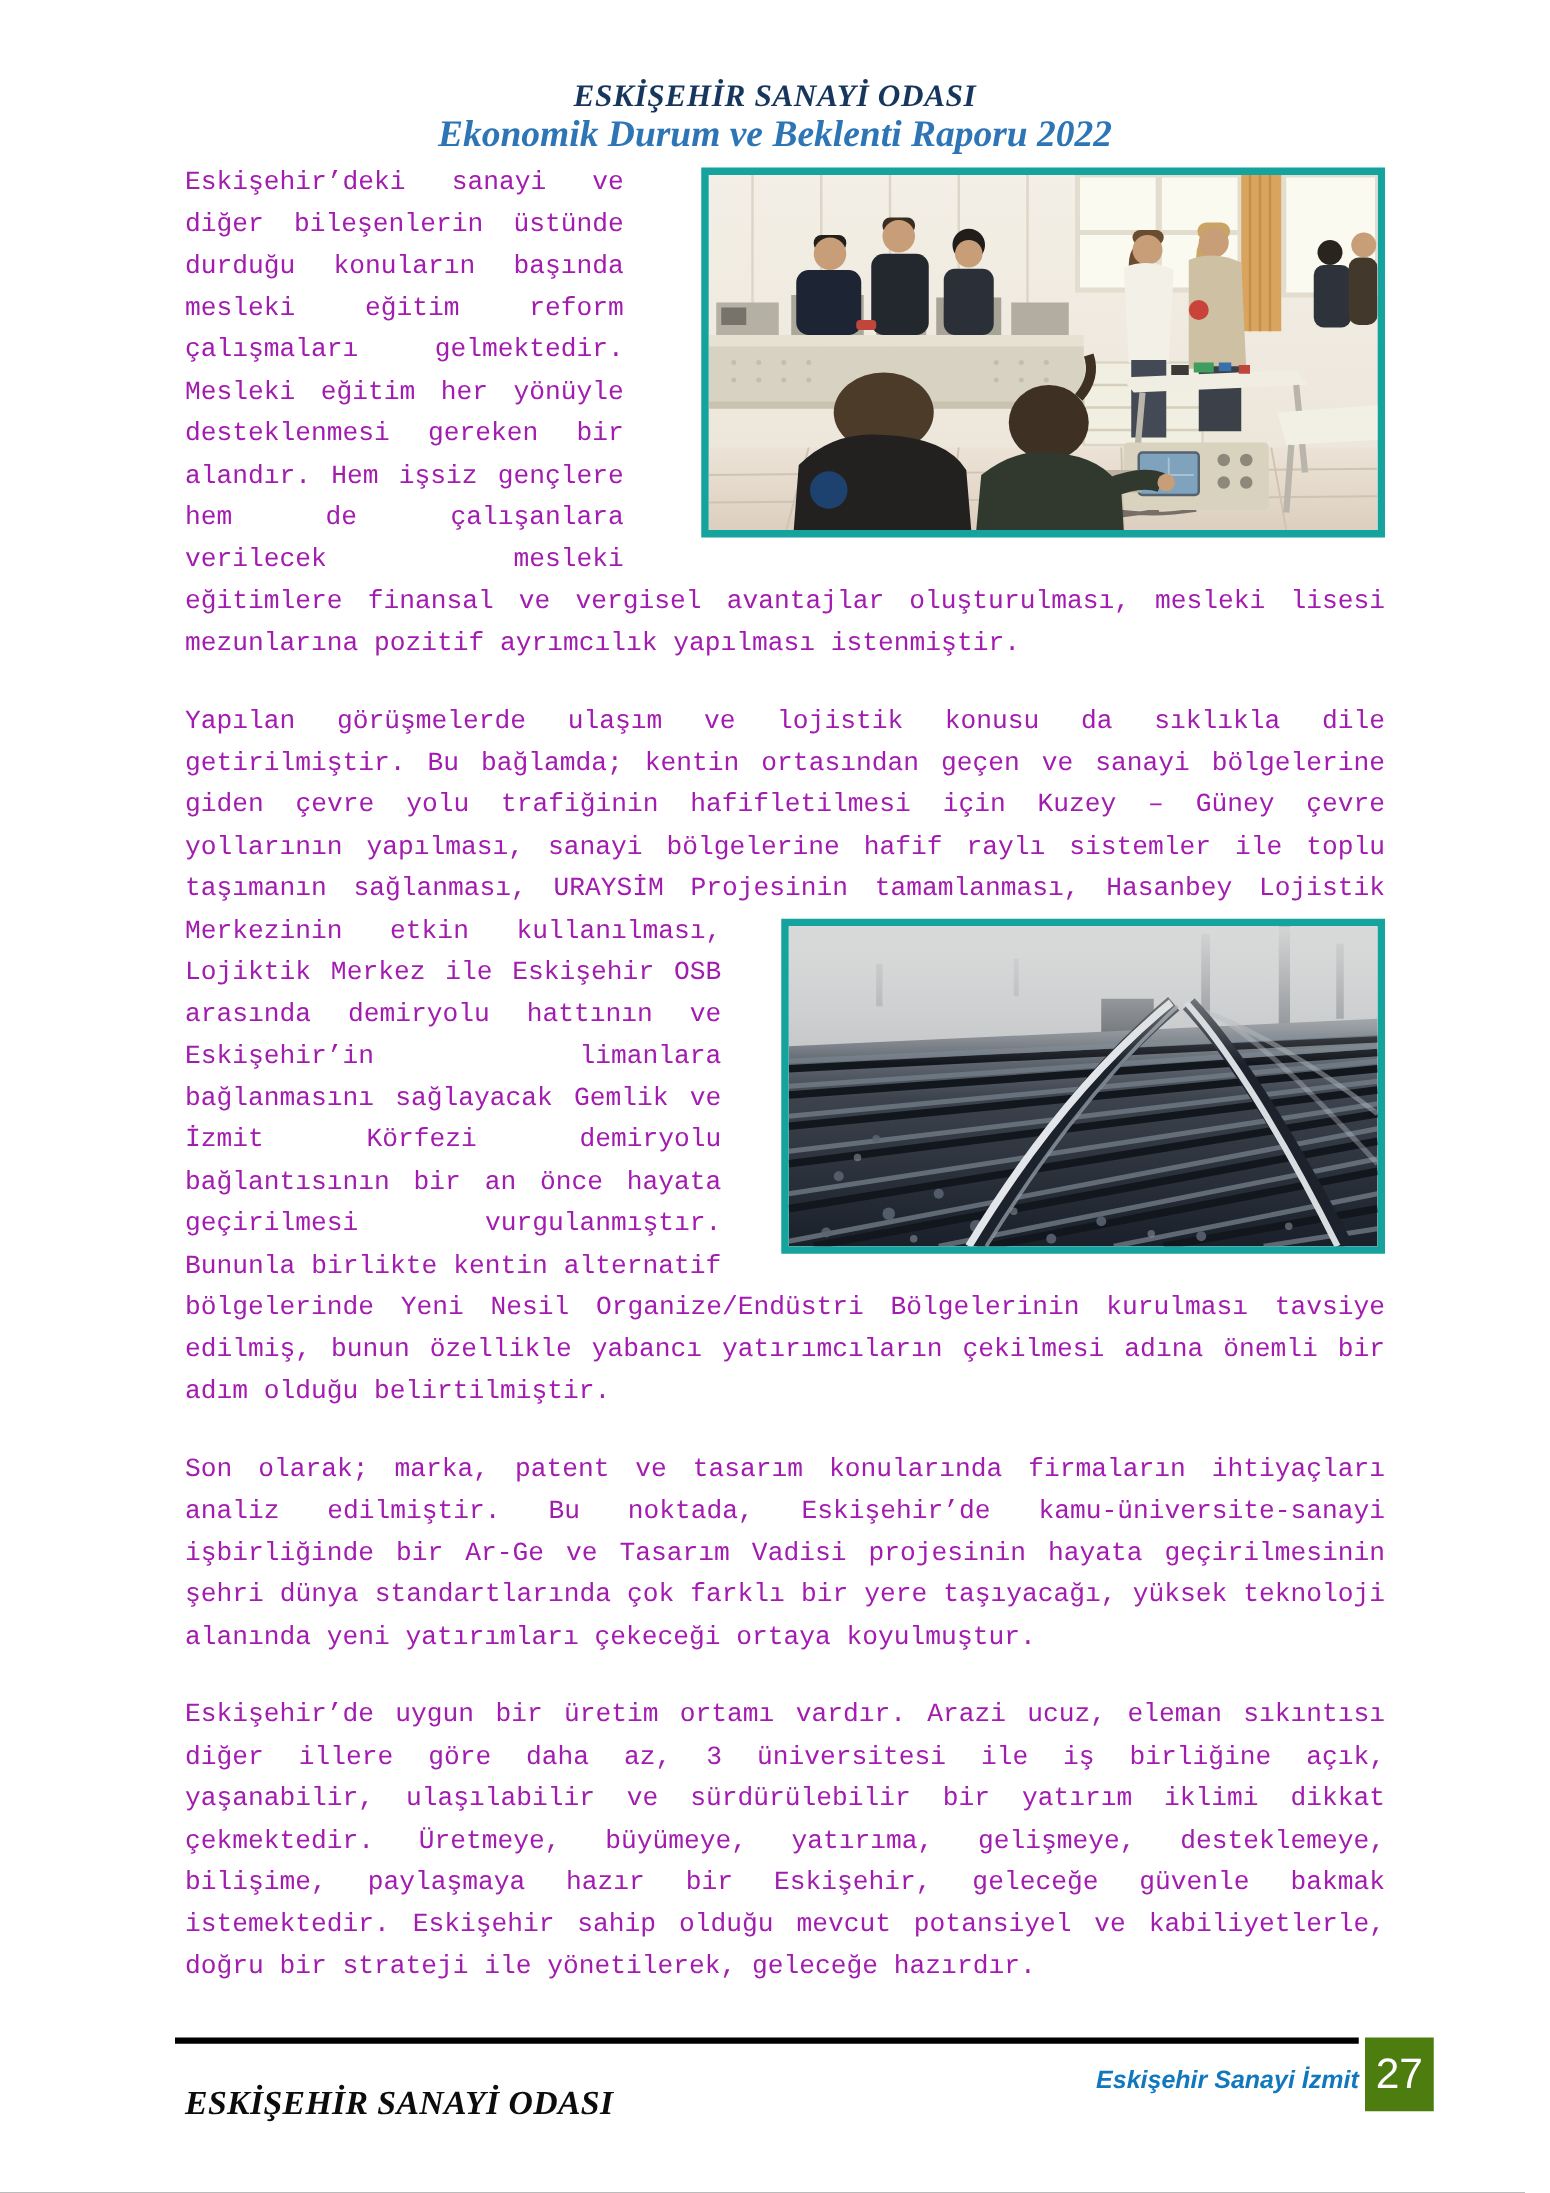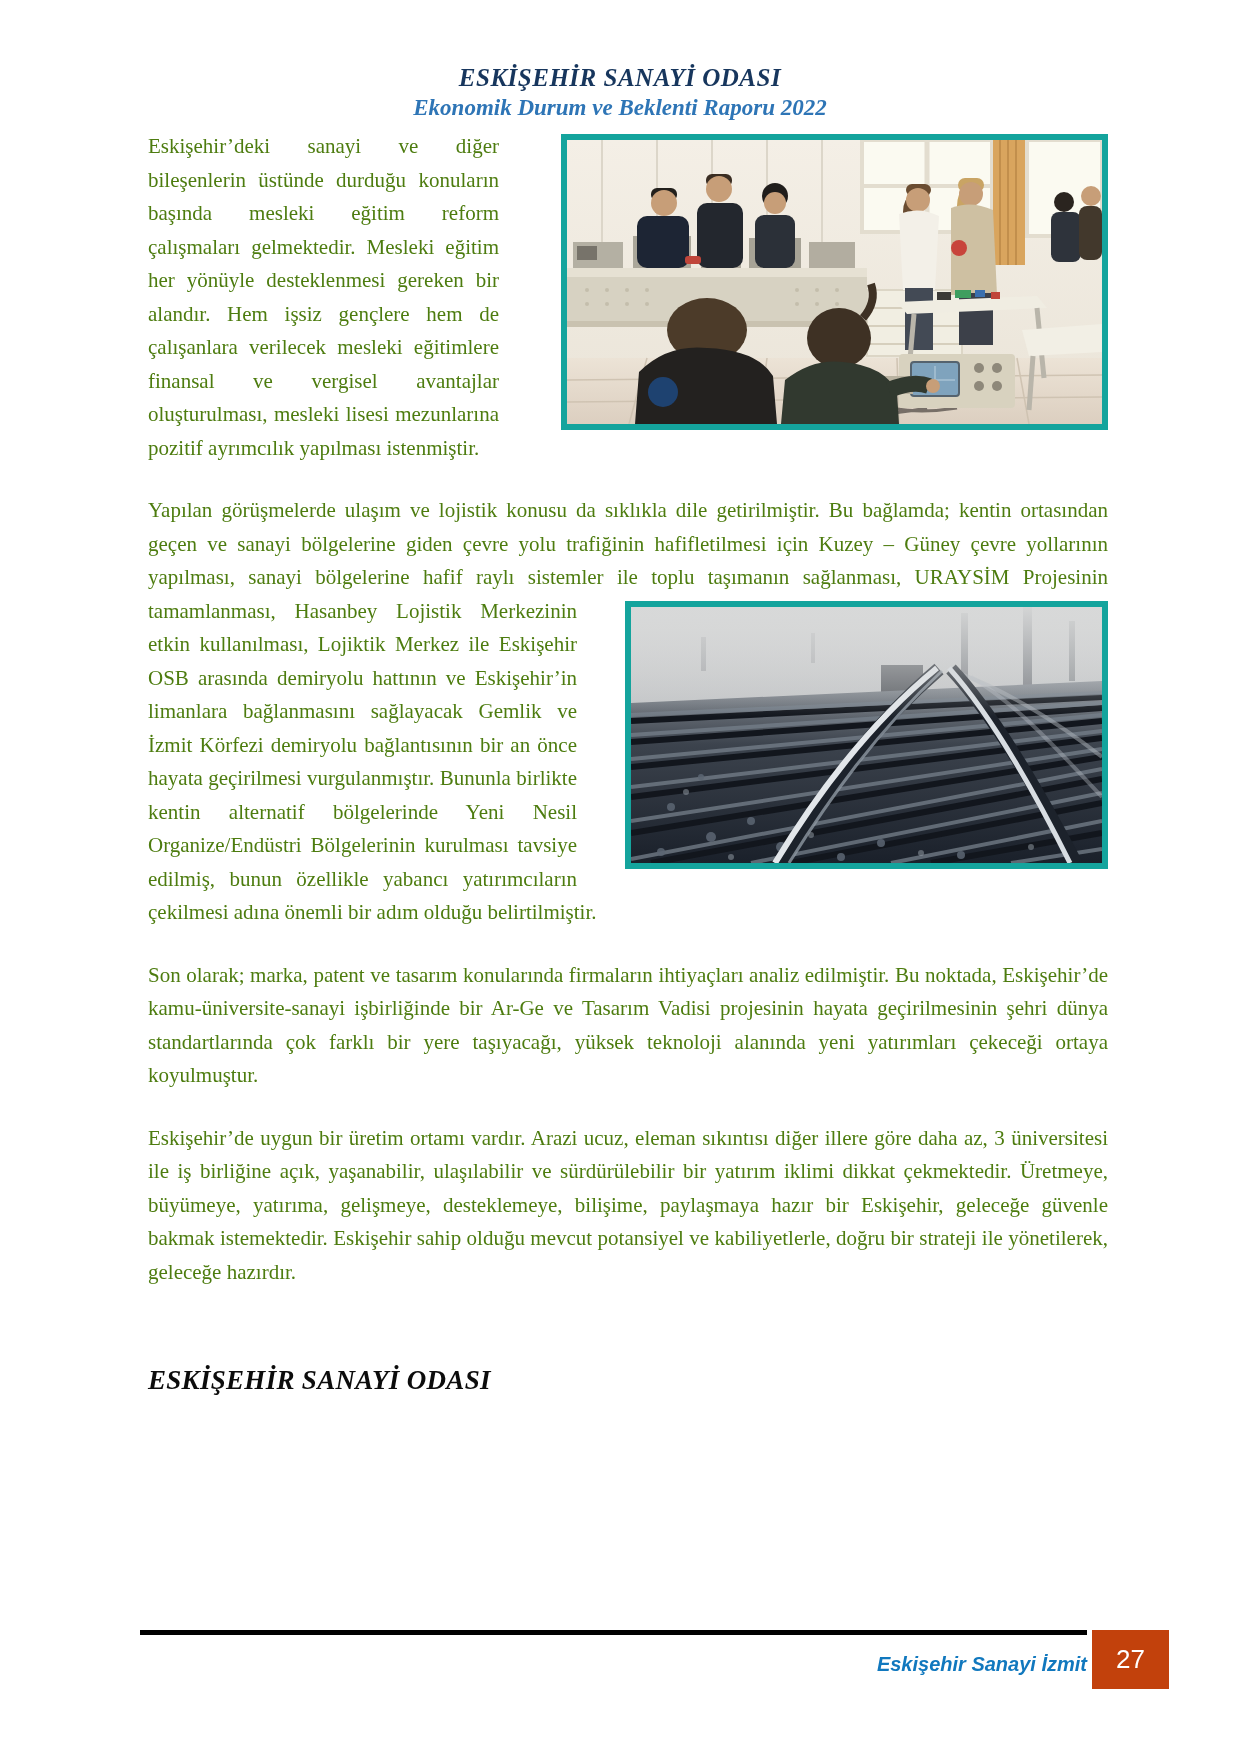--- a/index.html
+++ b/index.html
@@ -7,49 +7,49 @@
     position:relative; width:1240px; height:1754px; margin:0 auto;
     background:#ffffff; overflow:hidden;
     font-family:"Liberation Serif", serif; color:#111;
   }
   .doc-header { position:absolute; left:140px; top:62px; width:960px; text-align:center; }
   .doc-title {
     font-size:25px; line-height:31px; font-weight:bold; font-style:italic;
     color:#17365D; letter-spacing:0.5px;
   }
   .doc-subtitle {
-    font-size:23px; line-height:30px; font-weight:bold; font-style:italic;
+    font-size:30px; line-height:30px; font-weight:bold; font-style:italic;
     color:#2E75B6;
   }
   .content { position:absolute; left:148px; top:130px; width:960px; }
   p.para {
     margin:0 0 29px 0; font-size:21px; line-height:33.5px;
-    text-align:justify; color:#4d7c0f;
+    text-align:justify; color:#a21caf;font-family:Liberation Mono, monospace;
   }
   .photo-frame {
     display:block; background:#fff; border:6px solid #14A49D; box-sizing:content-box;
   }
   .photo-frame svg { display:block; width:100%; height:100%; }
   .photo-frame.classroom { float:right; width:535px; height:284px; margin:4px 0 6px 62px; }
   .photo-frame.railway   { float:right; clear:right; width:471px; height:256px; margin:6px 0 10px 48px; }
   .closing-heading {
     margin-top:76px; font-size:27px; font-weight:bold; font-style:italic;
     color:#0c0c0c; letter-spacing:0.3px;
   }
   .doc-footer { position:absolute; left:0; top:1630px; width:1240px; height:80px; }
   .footer-rule { position:absolute; left:140px; top:0; width:947px; height:5px; background:#000; }
   .footer-org {
     position:absolute; right:153px; top:23px;
     font-family:"Liberation Sans", sans-serif; font-weight:bold; font-style:italic;
     font-size:20px; color:#1178BE;
   }
   .page-box {
-    position:absolute; left:1092px; top:0; width:77px; height:59px;
-    background:#c2410c; color:#fff; display:flex; align-items:center; justify-content:center;
-    font-family:"Liberation Sans", sans-serif; font-size:26px;
+    position:absolute; left:1092px; top:0; width:55px; height:59px;
+    background:#4d7c0f; color:#fff; display:flex; align-items:center; justify-content:center;
+    font-family:"Liberation Sans", sans-serif; font-size:34px;
   }
 </style>
 </head>
 <body>
 
 <div class="page">
 
   <header class="doc-header">
     <div class="doc-title">ESKİŞEHİR SANAYİ ODASI</div>
     <div class="doc-subtitle">Ekonomik Durum ve Beklenti Raporu 2022</div>

